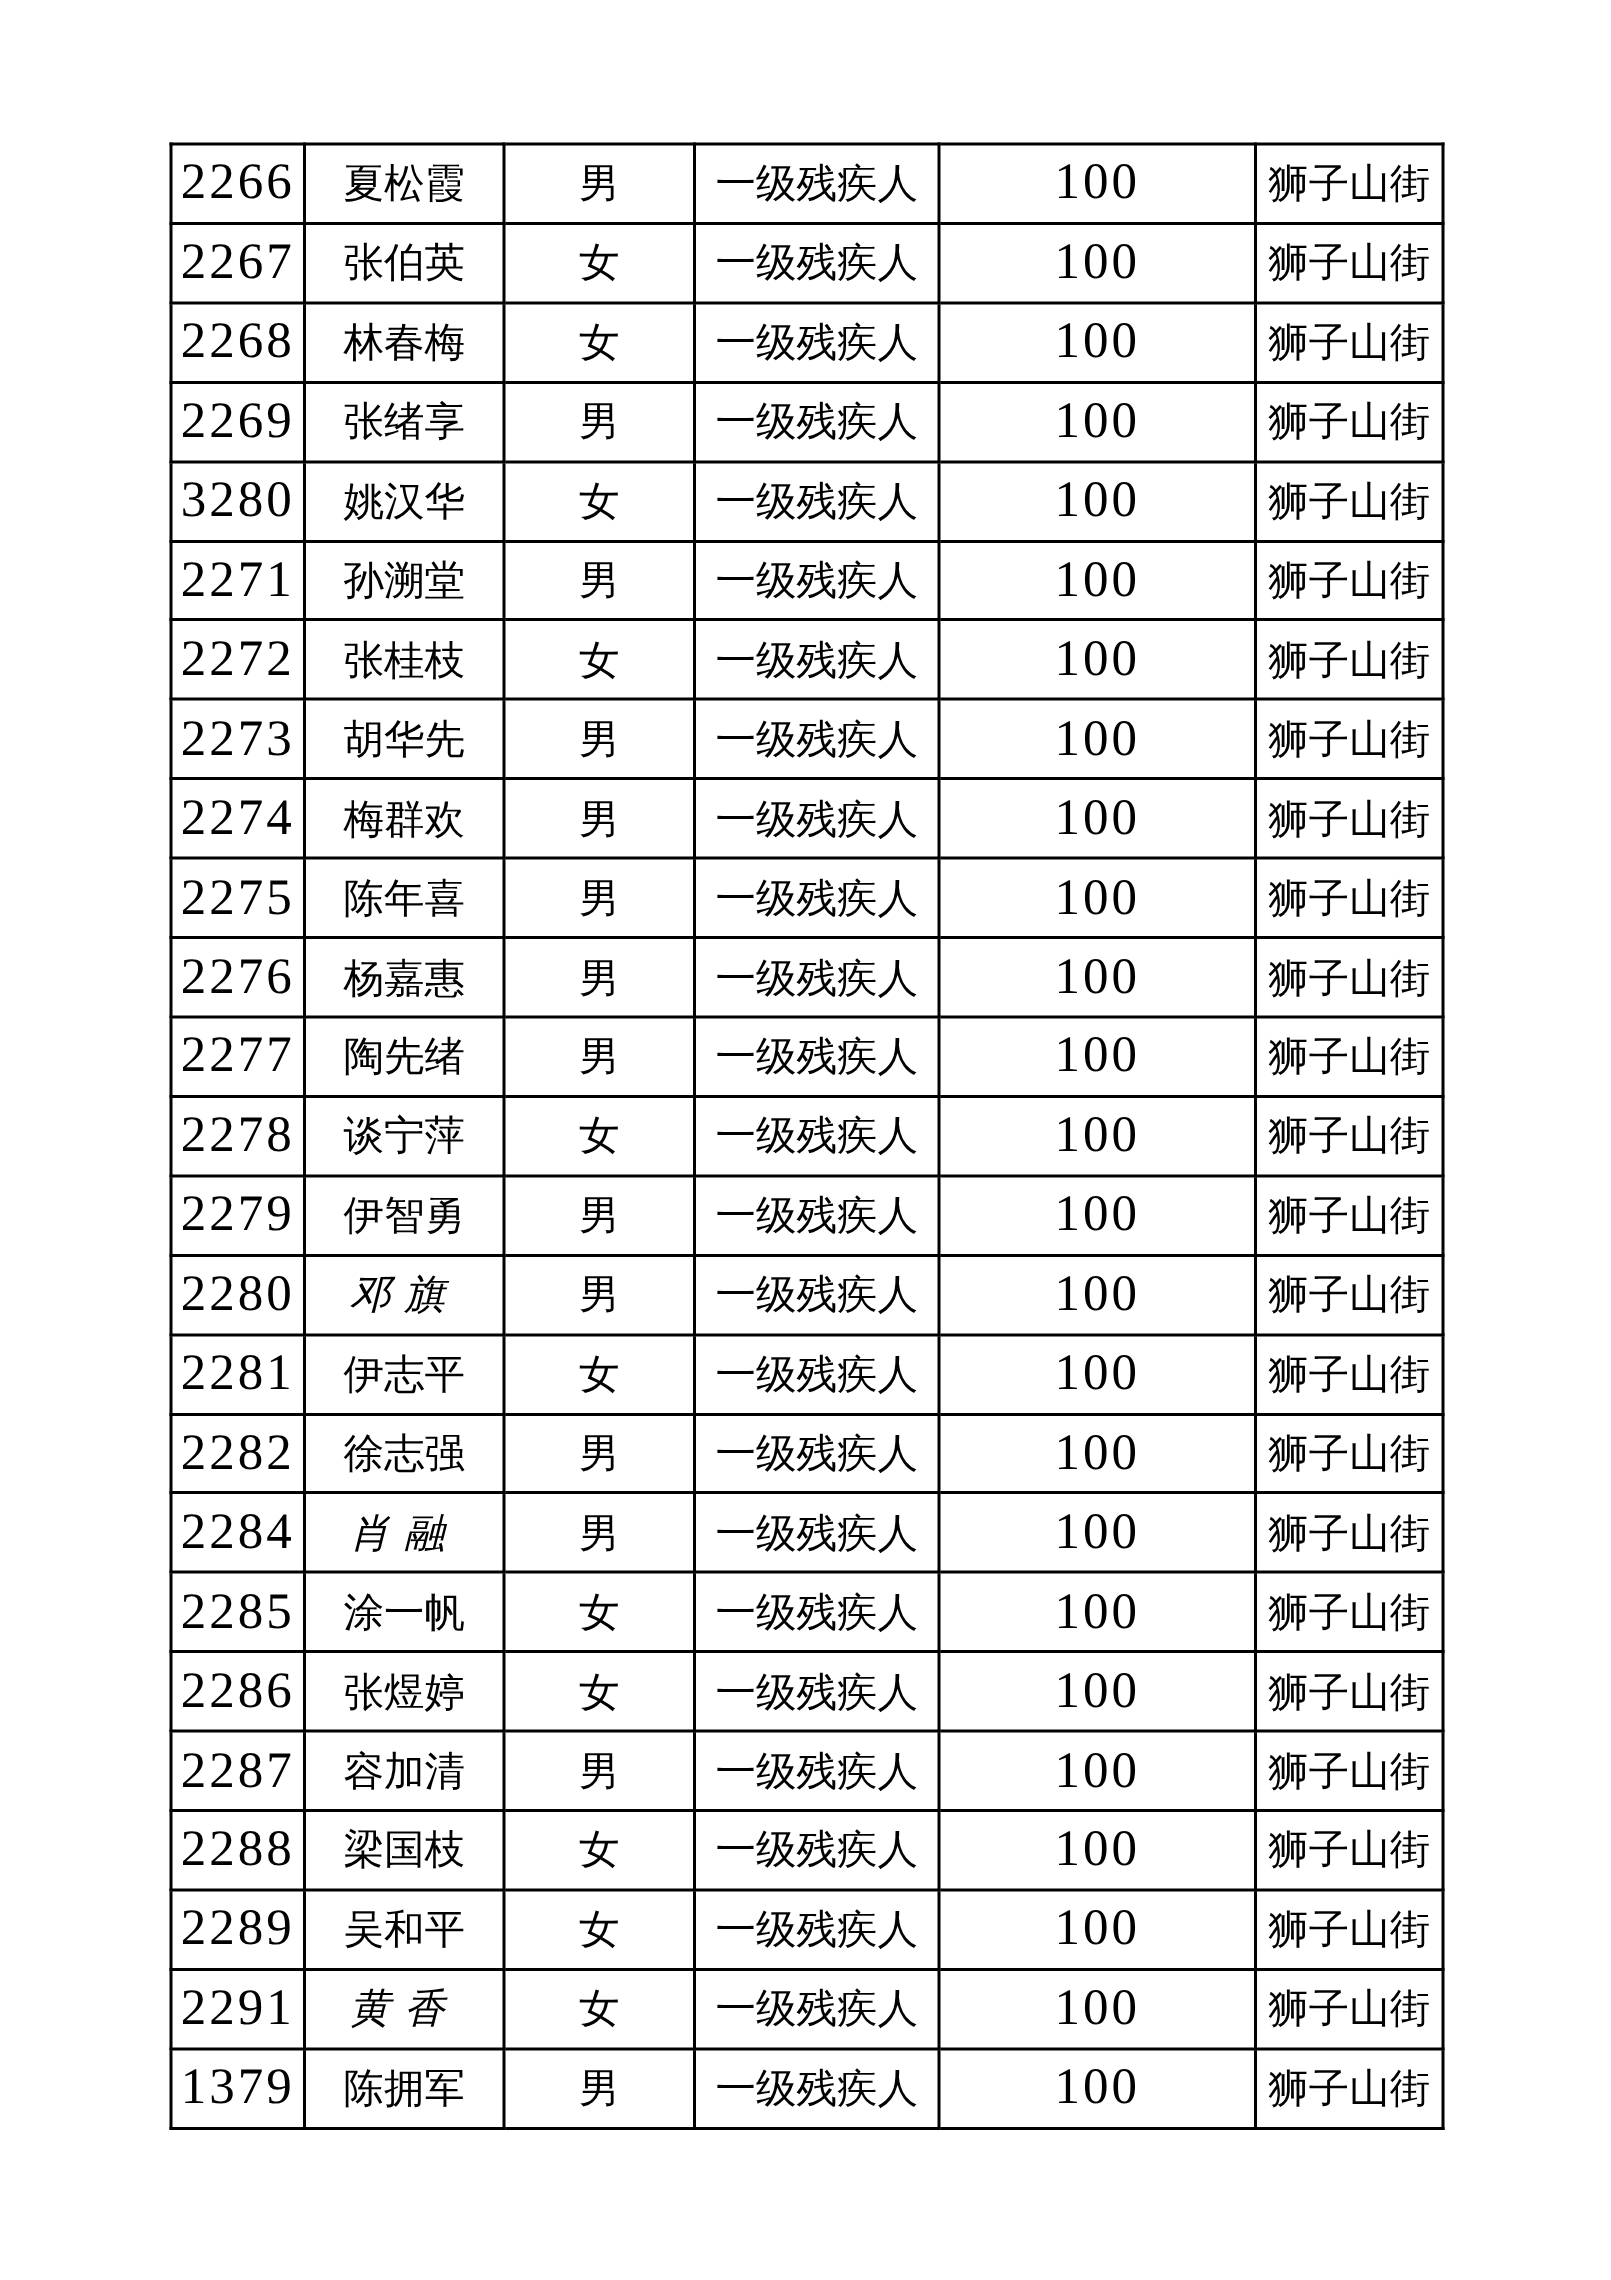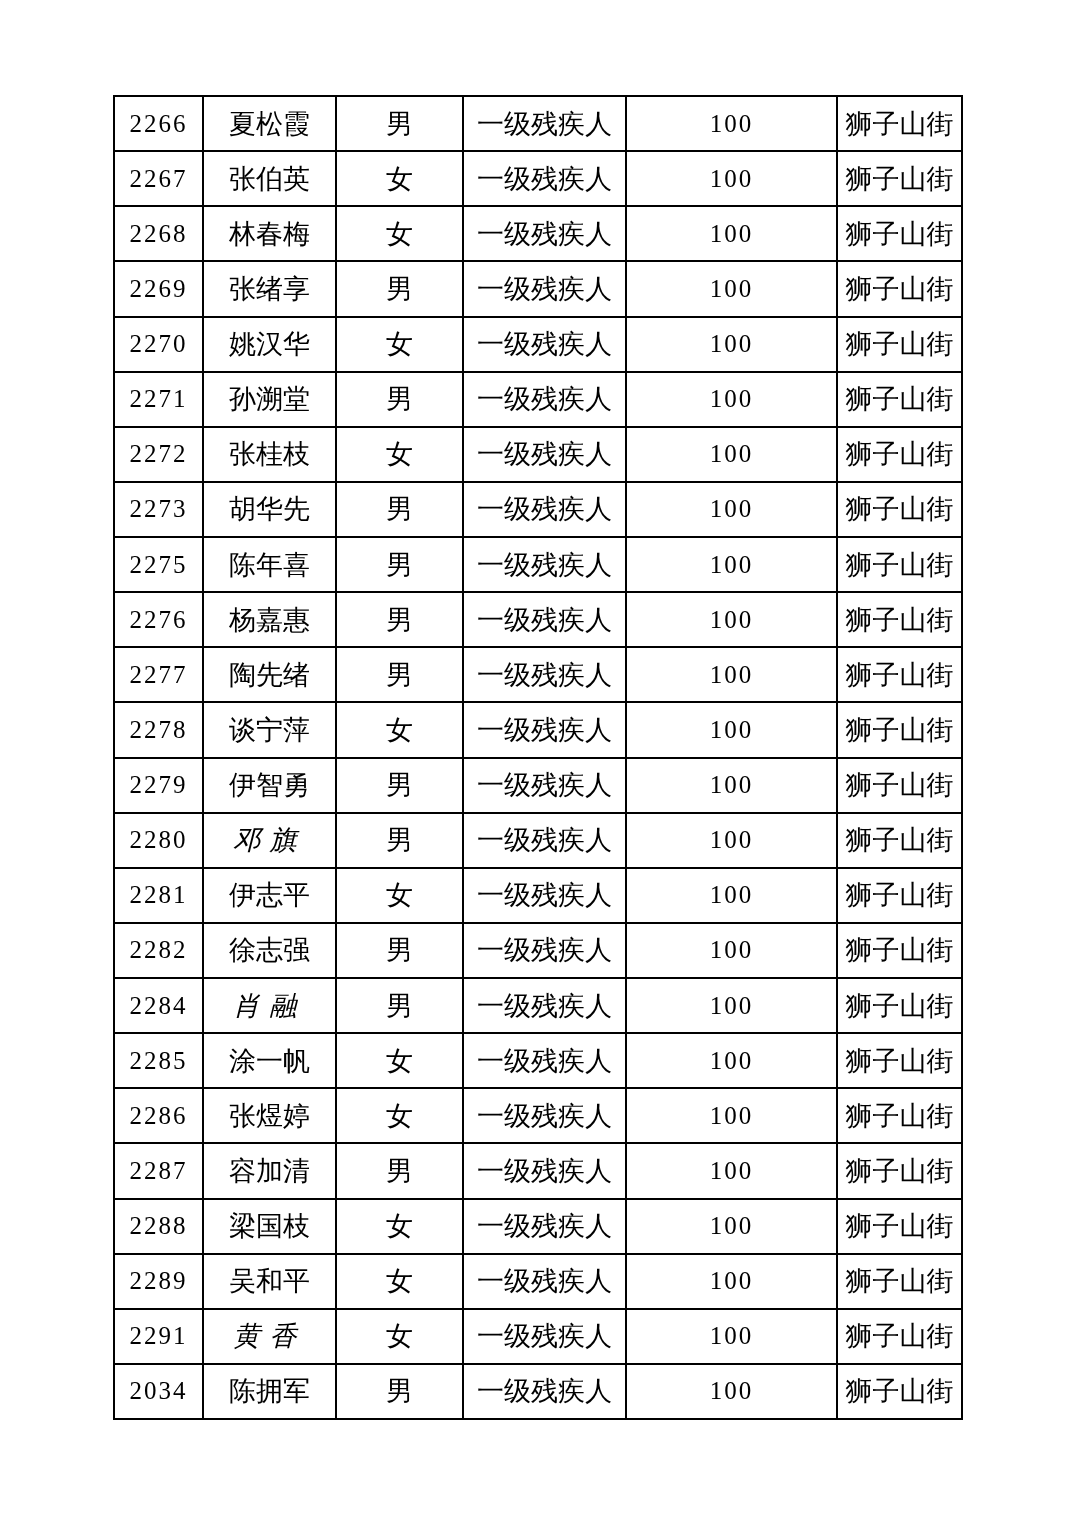--- a/index.html
+++ b/index.html
@@ -35,21 +35,21 @@
     overflow: hidden;
   }
   col.col-serial   { width: 89px; }
   col.col-name     { width: 133px; }
   col.col-gender   { width: 127px; }
   col.col-category { width: 163px; }
   col.col-amount   { width: 211px; }
   col.col-street   { width: 125px; }
   td.cell-serial, td.cell-amount {
     letter-spacing: 2px;
-    font-size: 25px;
+    font-size: 34px;
   }
   td.name2 {
     letter-spacing: 0.35em;
     padding-left: 0.35em;
     font-style: italic;
   }
 </style>
 </head>
 <body>
 
@@ -90,21 +90,21 @@
         </tr>
         <tr>
           <td class="cell-serial">2269</td>
           <td class="cell-name">张绪享</td>
           <td class="cell-gender">男</td>
           <td class="cell-category">一级残疾人</td>
           <td class="cell-amount">100</td>
           <td class="cell-street">狮子山街</td>
         </tr>
         <tr>
-          <td class="cell-serial">2270</td>
+          <td class="cell-serial">3280</td>
           <td class="cell-name">姚汉华</td>
           <td class="cell-gender">女</td>
           <td class="cell-category">一级残疾人</td>
           <td class="cell-amount">100</td>
           <td class="cell-street">狮子山街</td>
         </tr>
         <tr>
           <td class="cell-serial">2271</td>
           <td class="cell-name">孙溯堂</td>
           <td class="cell-gender">男</td>
@@ -122,20 +122,28 @@
         </tr>
         <tr>
           <td class="cell-serial">2273</td>
           <td class="cell-name">胡华先</td>
           <td class="cell-gender">男</td>
           <td class="cell-category">一级残疾人</td>
           <td class="cell-amount">100</td>
           <td class="cell-street">狮子山街</td>
         </tr>
         <tr>
+          <td class="cell-serial">2274</td>
+          <td class="cell-name">梅群欢</td>
+          <td class="cell-gender">男</td>
+          <td class="cell-category">一级残疾人</td>
+          <td class="cell-amount">100</td>
+          <td class="cell-street">狮子山街</td>
+        </tr>
+        <tr>
           <td class="cell-serial">2275</td>
           <td class="cell-name">陈年喜</td>
           <td class="cell-gender">男</td>
           <td class="cell-category">一级残疾人</td>
           <td class="cell-amount">100</td>
           <td class="cell-street">狮子山街</td>
         </tr>
         <tr>
           <td class="cell-serial">2276</td>
           <td class="cell-name">杨嘉惠</td>
@@ -242,21 +250,21 @@
         </tr>
         <tr>
           <td class="cell-serial">2291</td>
           <td class="cell-name name2">黄香</td>
           <td class="cell-gender">女</td>
           <td class="cell-category">一级残疾人</td>
           <td class="cell-amount">100</td>
           <td class="cell-street">狮子山街</td>
         </tr>
         <tr>
-          <td class="cell-serial">2034</td>
+          <td class="cell-serial">1379</td>
           <td class="cell-name">陈拥军</td>
           <td class="cell-gender">男</td>
           <td class="cell-category">一级残疾人</td>
           <td class="cell-amount">100</td>
           <td class="cell-street">狮子山街</td>
         </tr>
       </tbody>
   </table>
 </div>
 

